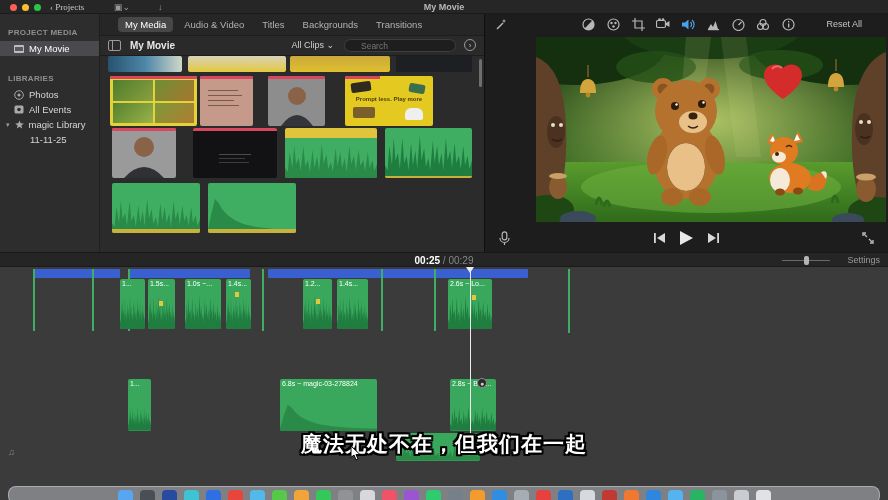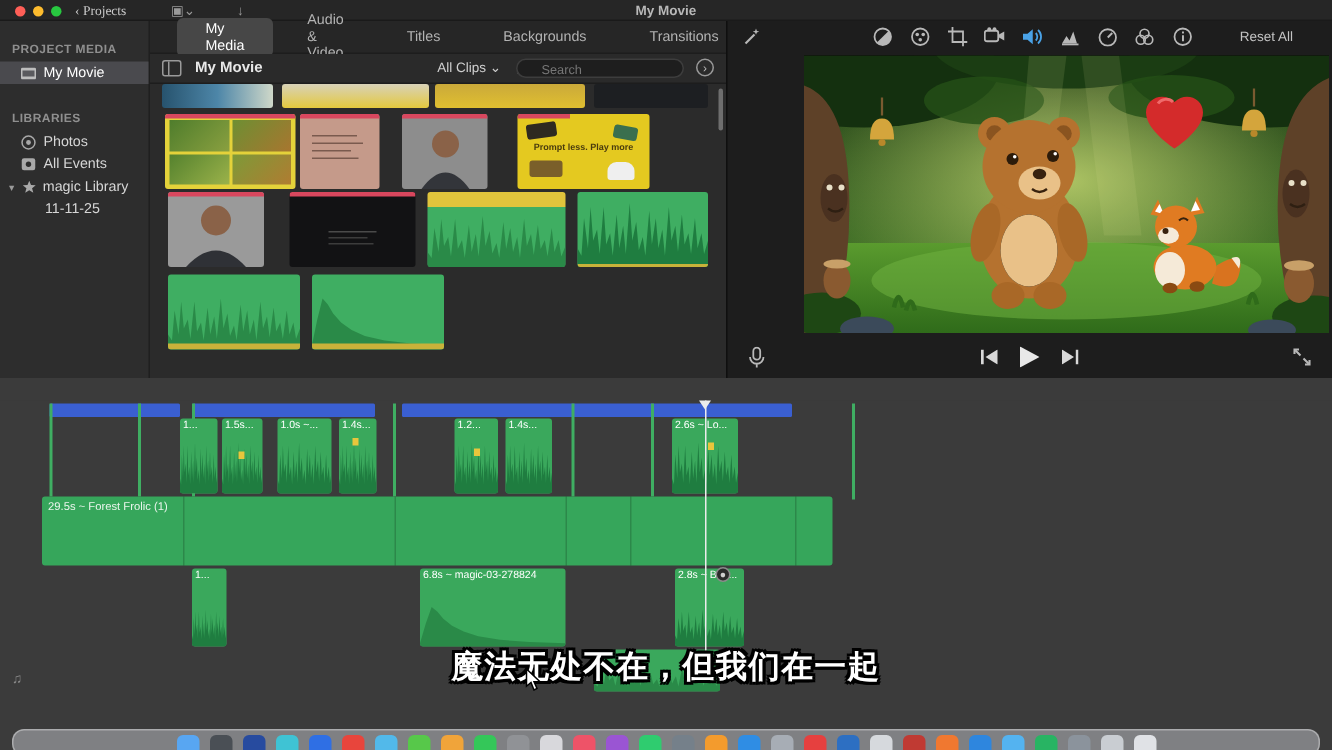--- a/index.html
+++ b/index.html
@@ -18,21 +18,21 @@
   
   .sidebar { position:absolute; left:0; top:14px; width:100px; height:238px; background:#2d2d2d; border-right:1px solid #1f1f1f; }
   .sb-head { margin:14px 0 4px 8px; font-size:8px; font-weight:bold; color:#8f8f8f; letter-spacing:.3px; }
   .sb-item { display:flex; align-items:center; gap:5px; height:15px; padding-left:14px; font-size:9.5px; color:#d6d6d6; }
   .sb-item.sel { background:#4a4a4e; color:#fff; }
   .sb-ic { width:10px; height:8px; display:inline-block; flex:0 0 auto; }
   .sb-sub { padding-left:30px; }
   
   .browser { position:absolute; left:100px; top:14px; width:384px; height:238px; background:#262626; }
   .tabs { display:flex; align-items:center; gap:4px; height:22px; padding-left:18px; background:#262626; border-bottom:1px solid #1d1d1d; }
-  .tab { font-size:9.5px; color:#b3b3b3; padding:2px 19px; border-radius:4px; }
+  .tab { font-size:9.5px; color:#b3b3b3; padding:2px 7px; border-radius:4px; }
   .tab.sel { background:#474747; color:#fff; }
   .bheader { position:relative; height:20px; background:#2a2a2a; border-bottom:1px solid #1d1d1d; }
   .bh-title { position:absolute; left:30px; top:4px; font-size:10px; font-weight:bold; color:#e8e8e8; }
   .bh-panel-ic { position:absolute; left:8px; top:4px; width:13px; height:11px; border:1px solid #9a9a9a; border-radius:2px; }
   .bh-panel-ic::before { content:""; position:absolute; left:3px; top:0; bottom:0; width:1px; background:#9a9a9a; }
   .bh-filter { position:absolute; right:150px; top:4px; font-size:9px; color:#d0d0d0;text-align:right; }
   .bh-search { position:absolute; right:28px; top:3px; width:112px; height:13px; background:#1e1e1e; border:1px solid #3d3d3d; border-radius:7px; color:#bbb; font-size:8.5px; padding:0 4px 0 16px; }
   .bh-search::placeholder { color:#777; }
   .bh-mag { position:absolute; right:130px; top:5px; width:9px; height:9px; color:#888; font-size:9px; }
   .bh-arrow { position:absolute; right:8px; top:3px; width:12px; height:12px; border:1px solid #9a9a9a; border-radius:50%; color:#bbb; font-size:8px; line-height:11px; text-align:center; }
@@ -437,20 +437,27 @@
             <rect x="10.2" y="0" width="1.8" height="10" fill="#d8d8d8"></rect>
           </svg>
       </div>
       <svg style="position:absolute;right:14px;top:6px" width="12" height="12" viewBox="0 0 12 12">
         <path d="M1 4 V1 H4 M8 11 H11 V8" fill="none" stroke="#b8b8b8" stroke-width="1.4"></path>
           <path d="M1.5 1.5 L5 5 M10.5 10.5 L7 7" stroke="#b8b8b8" stroke-width="1.4"></path>
       </svg>
     </div>
   </div>
 
+  <div class="tlbar">
+    <div class="timecode"><span>00:25</span><span class="total"><span> / </span><span>00:29</span></span></div>
+    <div class="zoom-slider">
+        <div class="zoom-thumb"></div>
+      </div>
+    <span class="settings">Settings</span>
+  </div>
 
   <div class="timeline">
 
     <div class="bluebar" style="left:33px;width:87px"></div>
     <div class="bluebar" style="left:128px;width:122px"></div>
     <div class="bluebar" style="left:268px;width:260px"></div>
 
     <div class="conn" style="left:33px"></div>
     <div class="conn" style="left:92px"></div>
     <div class="conn" style="left:128px"></div>
@@ -499,28 +506,20 @@
         </svg>
     </div>
     <div class="clip" style="left:448px;top:12px;width:44px;height:50px">
       <span class="lbl">2.6s ~ Lo...</span>
       <svg class="wf" viewBox="0 0 100 40" preserveAspectRatio="none">
           <use href="#wf-spiky" fill="#1f7d40"></use>
         </svg>
       <span class="ydot" style="left:24px;top:16px"></span>
     </div>
 
-    <div class="mainclip">
-      <span class="lbl">29.5s ~ Forest Frolic (1)</span>
-      <span class="seg" style="left:94px"></span>
-        <span class="seg" style="left:235px"></span>
-      <span class="seg" style="left:349px"></span>
-        <span class="seg" style="left:392px"></span>
-        <span class="seg" style="left:502px"></span>
-    </div>
 
     <div class="clip" style="left:128px;top:112px;width:23px;height:52px">
       <span class="lbl">1...</span>
       <svg class="wf" style="height:55%" viewBox="0 0 100 40" preserveAspectRatio="none">
           <use href="#wf-spiky" fill="#1f7d40"></use>
         </svg>
     </div>
     <div class="clip" style="left:280px;top:112px;width:97px;height:52px">
       <span class="lbl">6.8s ~ magic-03-278824</span>
       <svg class="wf" style="height:60%" viewBox="0 0 100 40" preserveAspectRatio="none">

